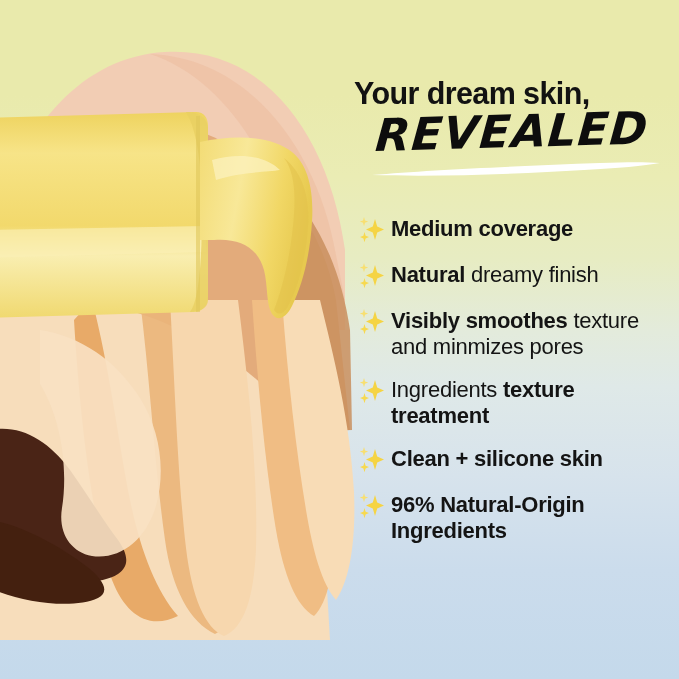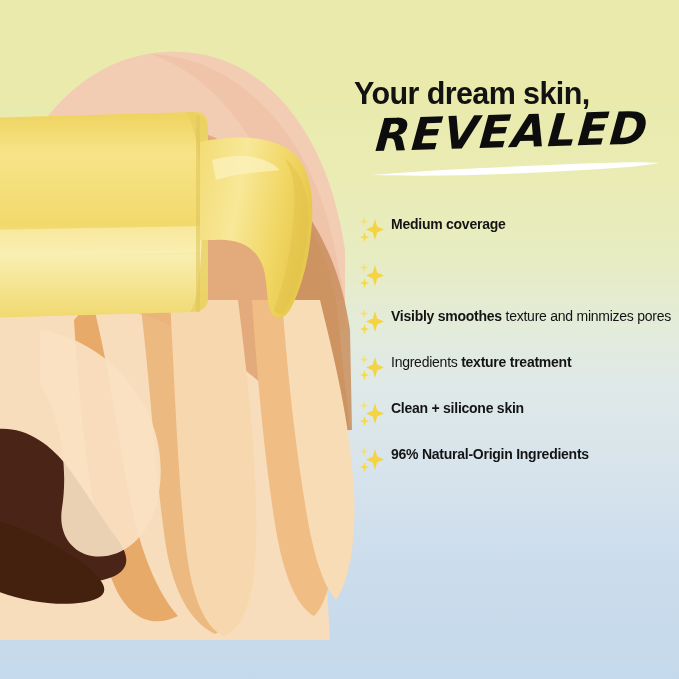--- a/index.html
+++ b/index.html
@@ -110,21 +110,21 @@
     flex: 0 0 auto;
     width: 30px;
     height: 30px;
     margin-right: 5px;
     margin-top: 1px;
   }
   .sparkle svg { display: block; }
 
   .bullet-text {
     flex: 1 1 auto;
-    font-size: 14px;
+    font-size: 22px;
     line-height: 1.18;
     color: #141414;
     font-weight: 400;
     letter-spacing: -0.25px;
     padding-top: 2px;
   }
   .bullet-text b {
     font-weight: 700;
   }
 </style>
@@ -240,20 +240,21 @@
       </div>
 
       <div class="bullet">
         <span class="sparkle">
           <svg viewBox="0 0 30 30" xmlns="http://www.w3.org/2000/svg">
             <path d="M19 4 L21.2 11.6 L28 14.5 L21.2 17.4 L19 25 L16.8 17.4 L10 14.5 L16.8 11.6 Z" fill="#f5d444"></path>
             <path d="M8 2 L9 5.4 L12.2 6.6 L9 7.8 L8 11.2 L7 7.8 L3.8 6.6 L7 5.4 Z" fill="#f8df70"></path>
             <path d="M8.5 17 L9.6 20.8 L13 22.1 L9.6 23.4 L8.5 27.2 L7.4 23.4 L4 22.1 L7.4 20.8 Z" fill="#f7d94f"></path>
           </svg>
         </span>
+        <span class="bullet-text"><b>Natural</b><span> dreamy finish</span></span>
       </div>
 
       <div class="bullet">
         <span class="sparkle">
           <svg viewBox="0 0 30 30" xmlns="http://www.w3.org/2000/svg">
             <path d="M19 4 L21.2 11.6 L28 14.5 L21.2 17.4 L19 25 L16.8 17.4 L10 14.5 L16.8 11.6 Z" fill="#f5d444"></path>
             <path d="M8 2 L9 5.4 L12.2 6.6 L9 7.8 L8 11.2 L7 7.8 L3.8 6.6 L7 5.4 Z" fill="#f8df70"></path>
             <path d="M8.5 17 L9.6 20.8 L13 22.1 L9.6 23.4 L8.5 27.2 L7.4 23.4 L4 22.1 L7.4 20.8 Z" fill="#f7d94f"></path>
           </svg>
         </span>

